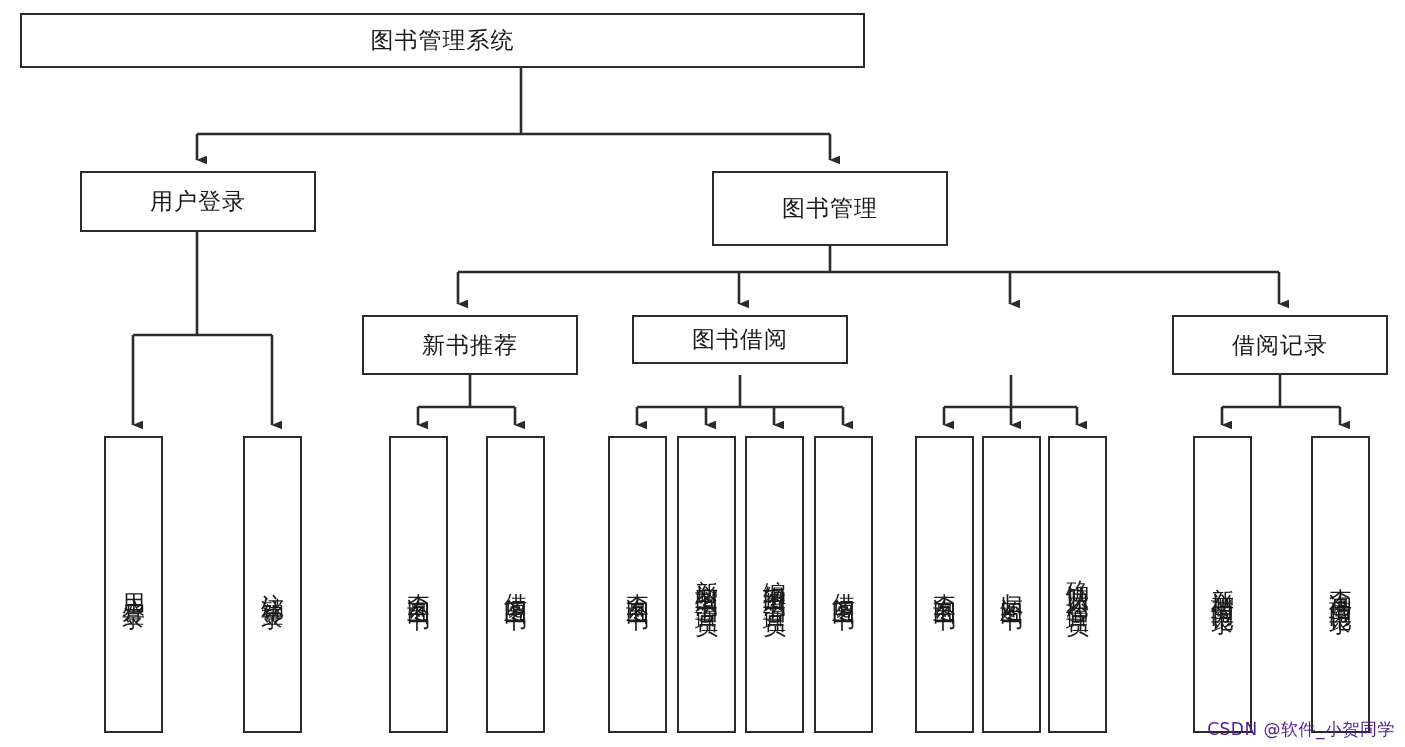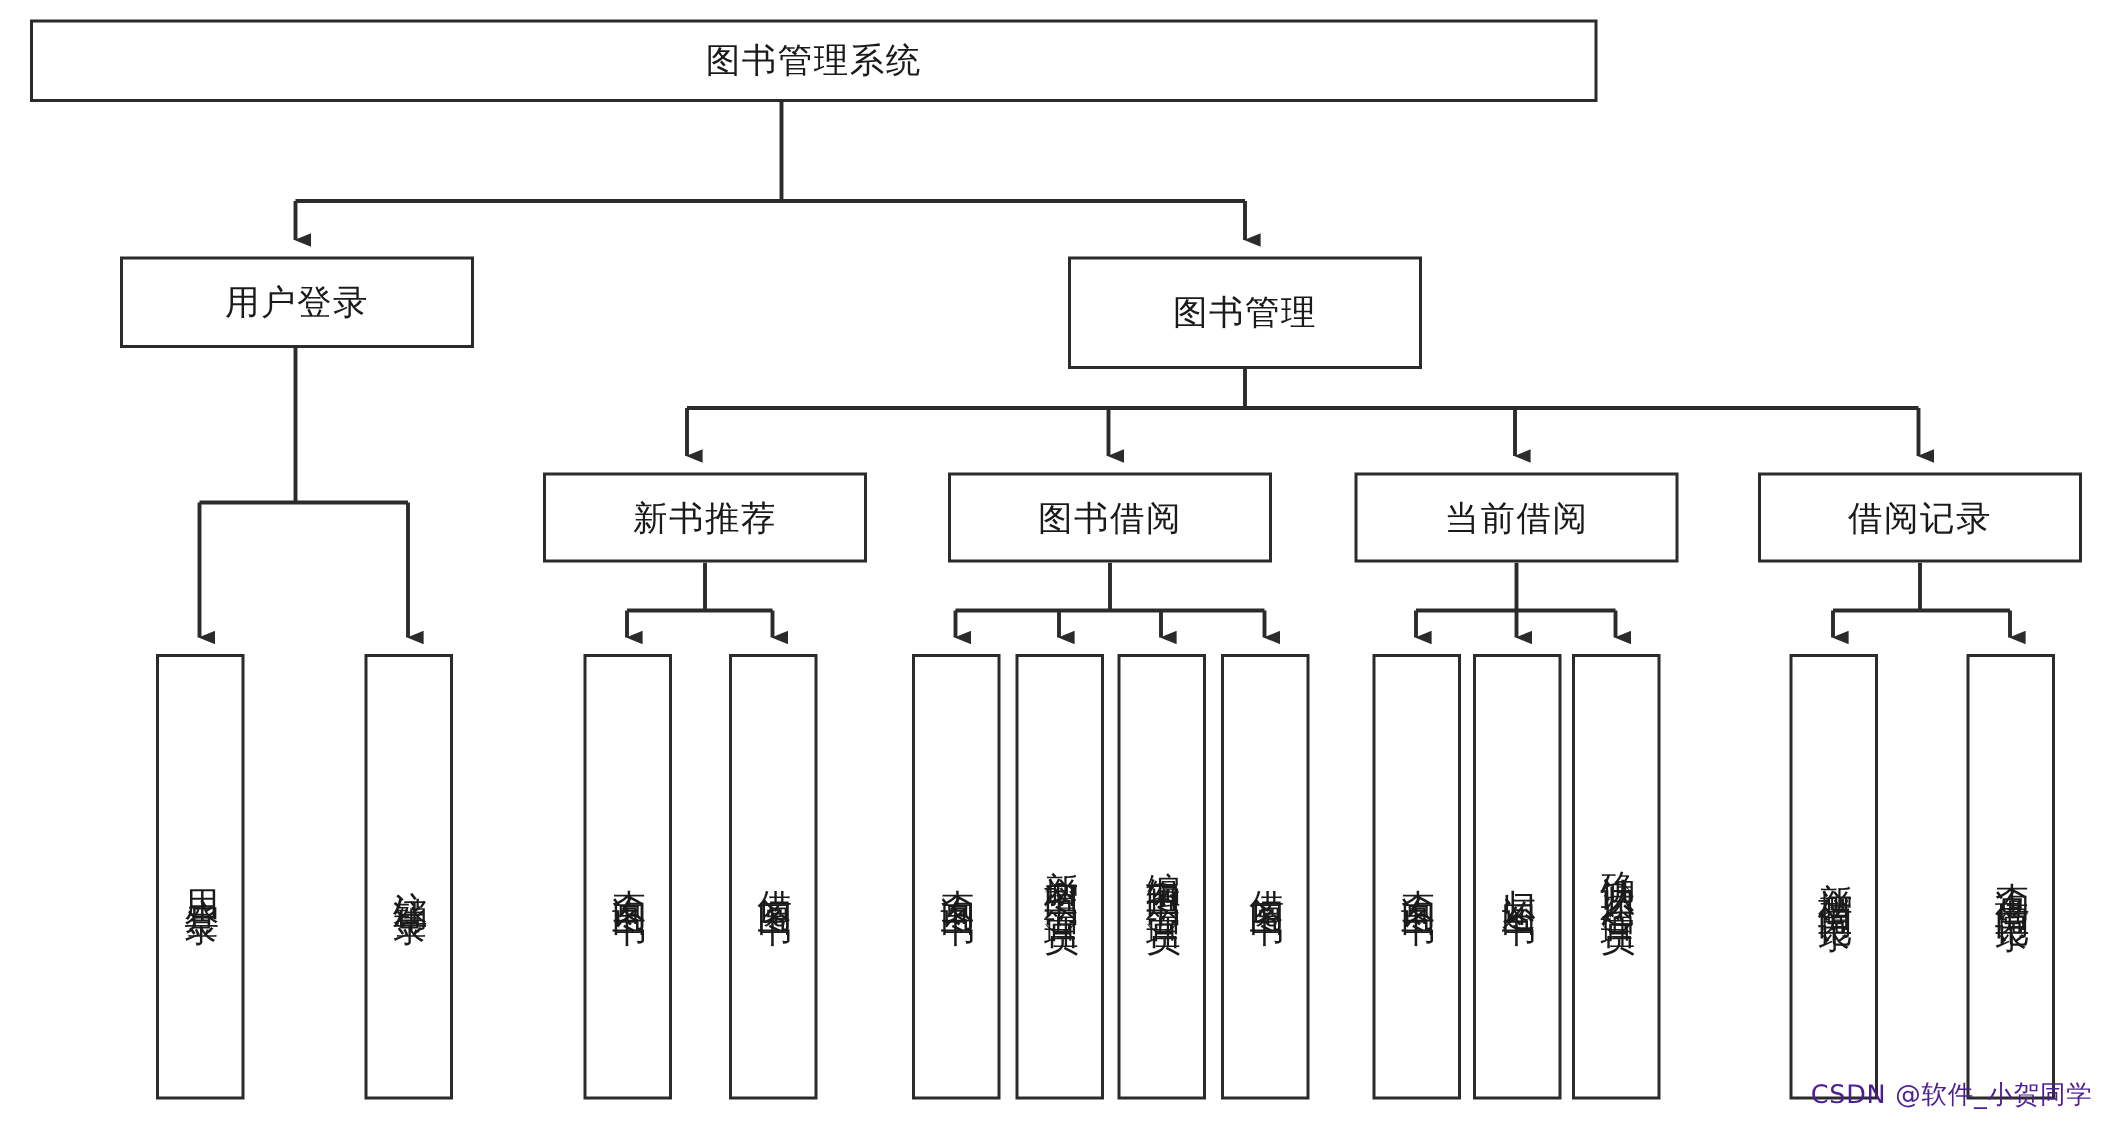--- a/index.html
+++ b/index.html
@@ -108,39 +108,36 @@
       <path d="M1011,407 L1011,425" marker-end="url(#arrow)"></path>
       <path d="M1077,407 L1077,425" marker-end="url(#arrow)"></path>
 
       <path d="M1280,375 L1280,407"></path>
       <path d="M1222,407 L1340,407"></path>
       <path d="M1222,407 L1222,425" marker-end="url(#arrow)"></path>
       <path d="M1340,407 L1340,425" marker-end="url(#arrow)"></path>
     </g>
   </svg>
 
-  <div class="node h" style="left:20px; top:13px; width:1045px; height:55px;">
+  <div class="node h" style="left:20px; top:13px; width:845px; height:55px;">
     <span>图书管理系统</span>
   </div>
 
   <div class="node h" style="left:80px; top:171px; width:236px; height:61px;">
     <span>用户登录</span>
   </div>
   <div class="node h" style="left:712px; top:171px; width:236px; height:75px;">
     <span>图书管理</span>
   </div>
 
   <div class="node h" style="left:362px; top:315px; width:216px; height:60px;">
     <span>新书推荐</span>
   </div>
-  <div class="node h" style="left:632px; top:315px; width:216px; height:60px;">
+  <div class="node h" style="left:632px; top:315px; width:216px; height:49px;">
     <span>图书借阅</span>
-  </div>
-  <div class="node h" style="left:903px; top:315px; width:216px; height:60px;">
-    <span>当前借阅</span>
   </div>
   <div class="node h" style="left:1172px; top:315px; width:216px; height:60px;">
     <span>借阅记录</span>
   </div>
 
   <div class="node v" style="left:104px; top:436px; width:59px; height:297px;">
     <span class="vtext">用户登录</span>
   </div>
   <div class="node v" style="left:243px; top:436px; width:59px; height:297px;">
     <span class="vtext">注销登录</span>

